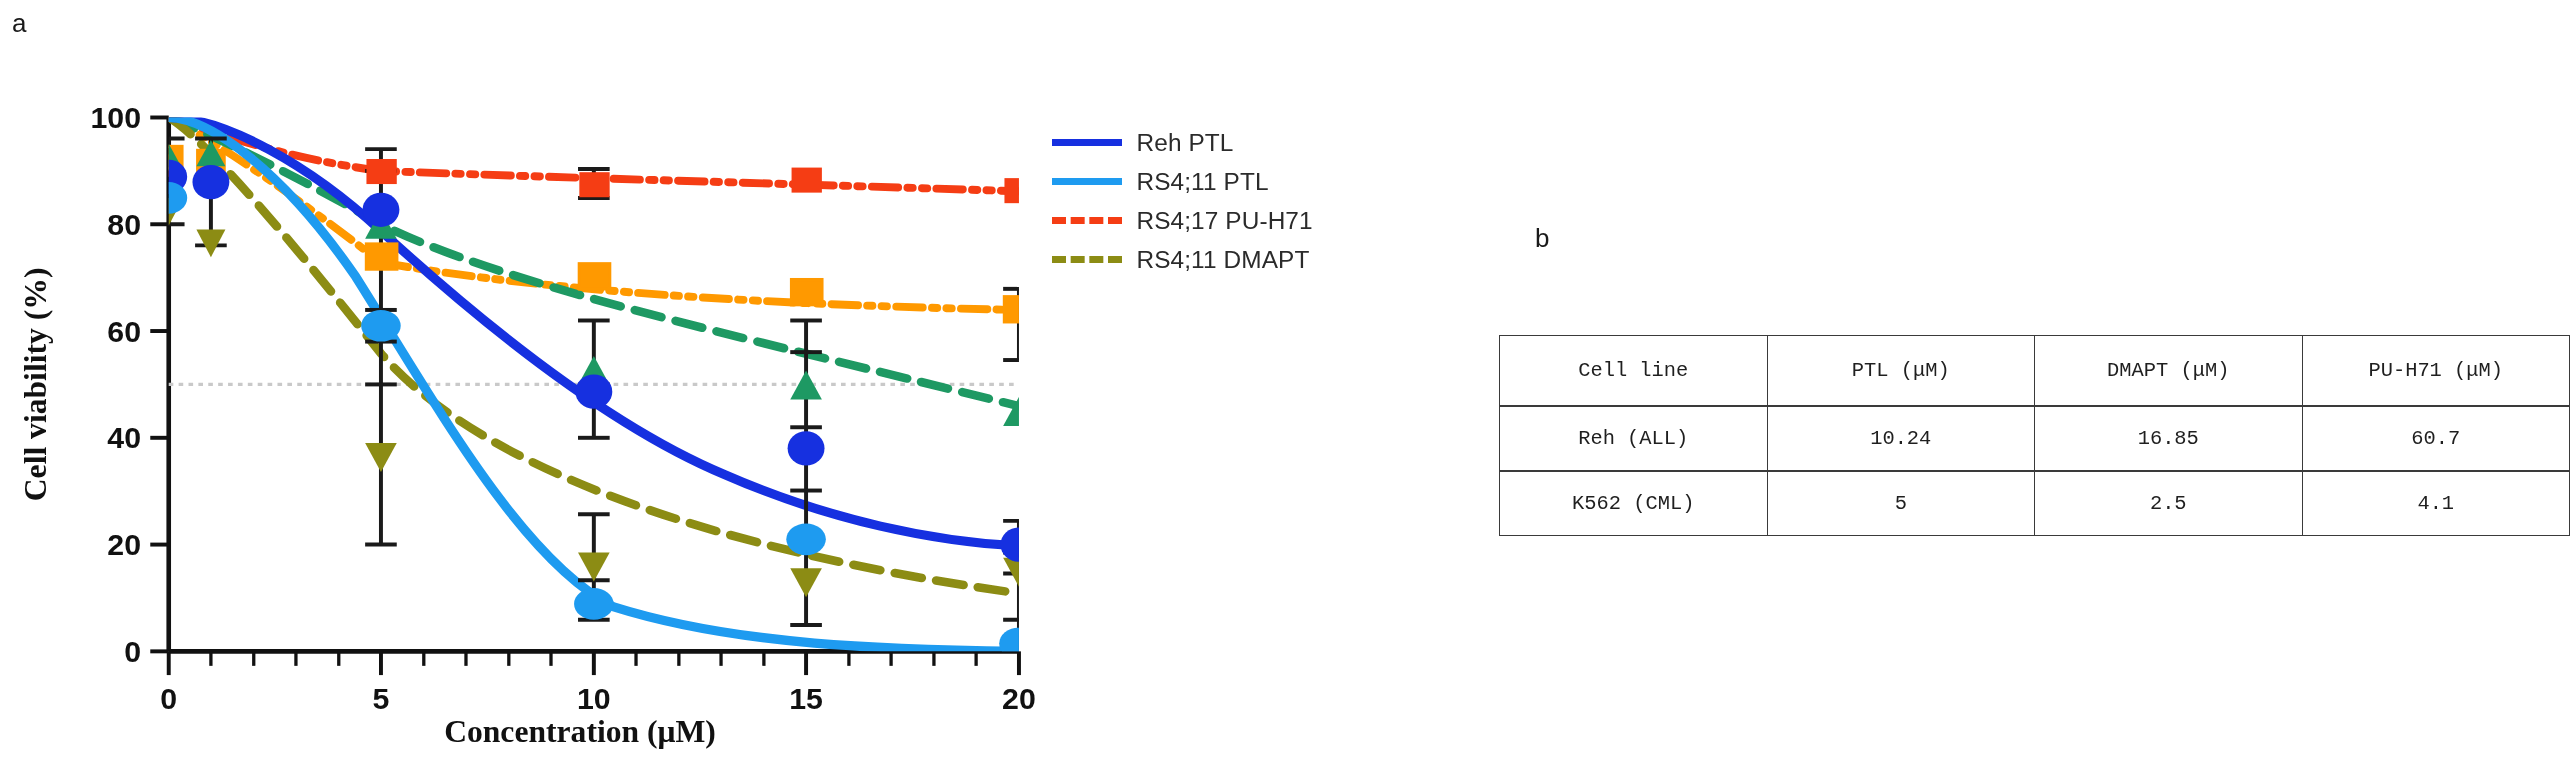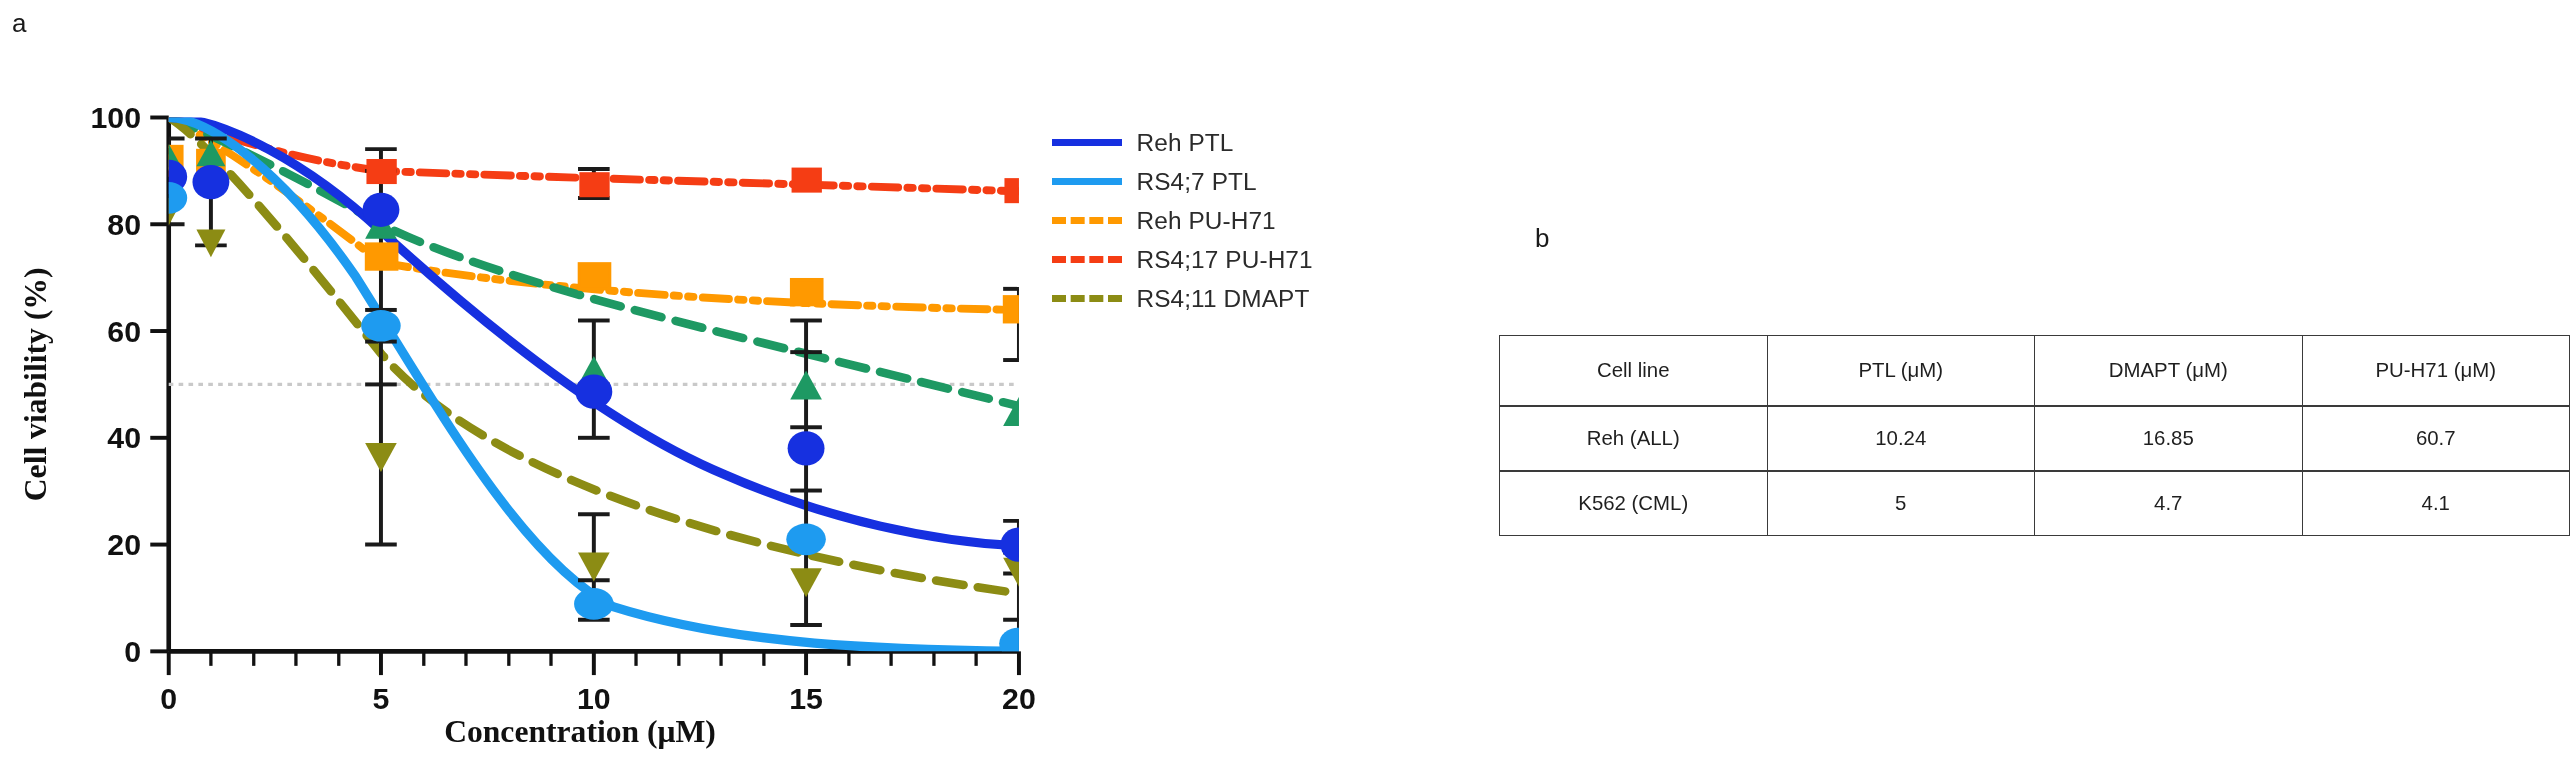--- a/index.html
+++ b/index.html
@@ -56,21 +56,21 @@
     width:1071px;
   }
   table{
     border-collapse:collapse;
     width:1071px;
     table-layout:fixed;
   }
   th,td{
     border:1.3px solid #3a3a3a;
     text-align:center;
-    font-family:Liberation Sans, sans-serif;
+    font-family:Liberation Mono, monospace;
     font-size:20.4px;
     color:#1f1f1f;
     font-weight:400;
     height:63px;
     padding:0 4px;
   }
   thead th{
     border-bottom:2.6px double #3a3a3a;
     height:69px;
   }
@@ -276,27 +276,23 @@
 
   <div id="legend">
 
     <div class="legend-row">
       <span class="legend-swatch" style="border-top:7.2px solid #1630E0;"></span>
       <span class="legend-label">Reh PTL</span>
     </div>
 
     <div class="legend-row">
       <span class="legend-swatch" style="border-top:7.2px solid #1E9BF0;"></span>
-      <span class="legend-label">RS4;7 PTL</span>
+      <span class="legend-label">RS4;11 PTL</span>
     </div>
 
-    <div class="legend-row">
-      <span class="legend-swatch" style="border-top:7.2px dashed #FF9900;"></span>
-      <span class="legend-label">Reh PU-H71</span>
-    </div>
 
     <div class="legend-row">
       <span class="legend-swatch" style="border-top:7.2px dashed #F53D14;"></span>
       <span class="legend-label">RS4;17 PU-H71</span>
     </div>
 
     <div class="legend-row">
       <span class="legend-swatch" style="border-top:7.2px dashed #8C8C14;"></span>
       <span class="legend-label">RS4;11 DMAPT</span>
     </div>
@@ -320,19 +316,19 @@
     <tbody>
       <tr>
         <td>Reh (ALL)</td>
         <td>10.24</td>
         <td>16.85</td>
         <td>60.7</td>
       </tr>
       <tr>
         <td>K562 (CML)</td>
         <td>5</td>
-        <td>4.7</td>
+        <td>2.5</td>
         <td>4.1</td>
       </tr>
     </tbody>
   </table>
 </div>
 
 
 </body></html>

